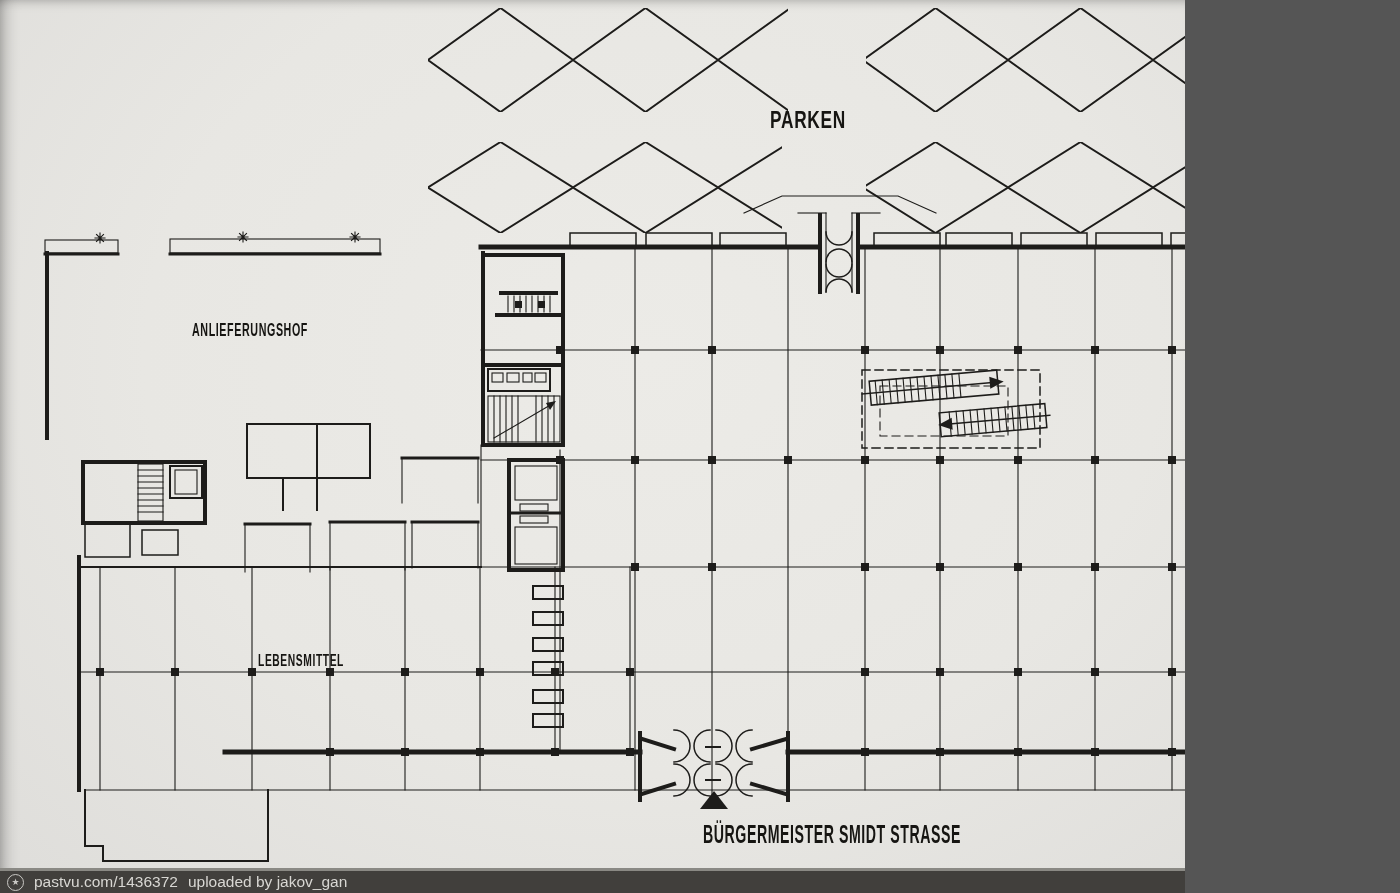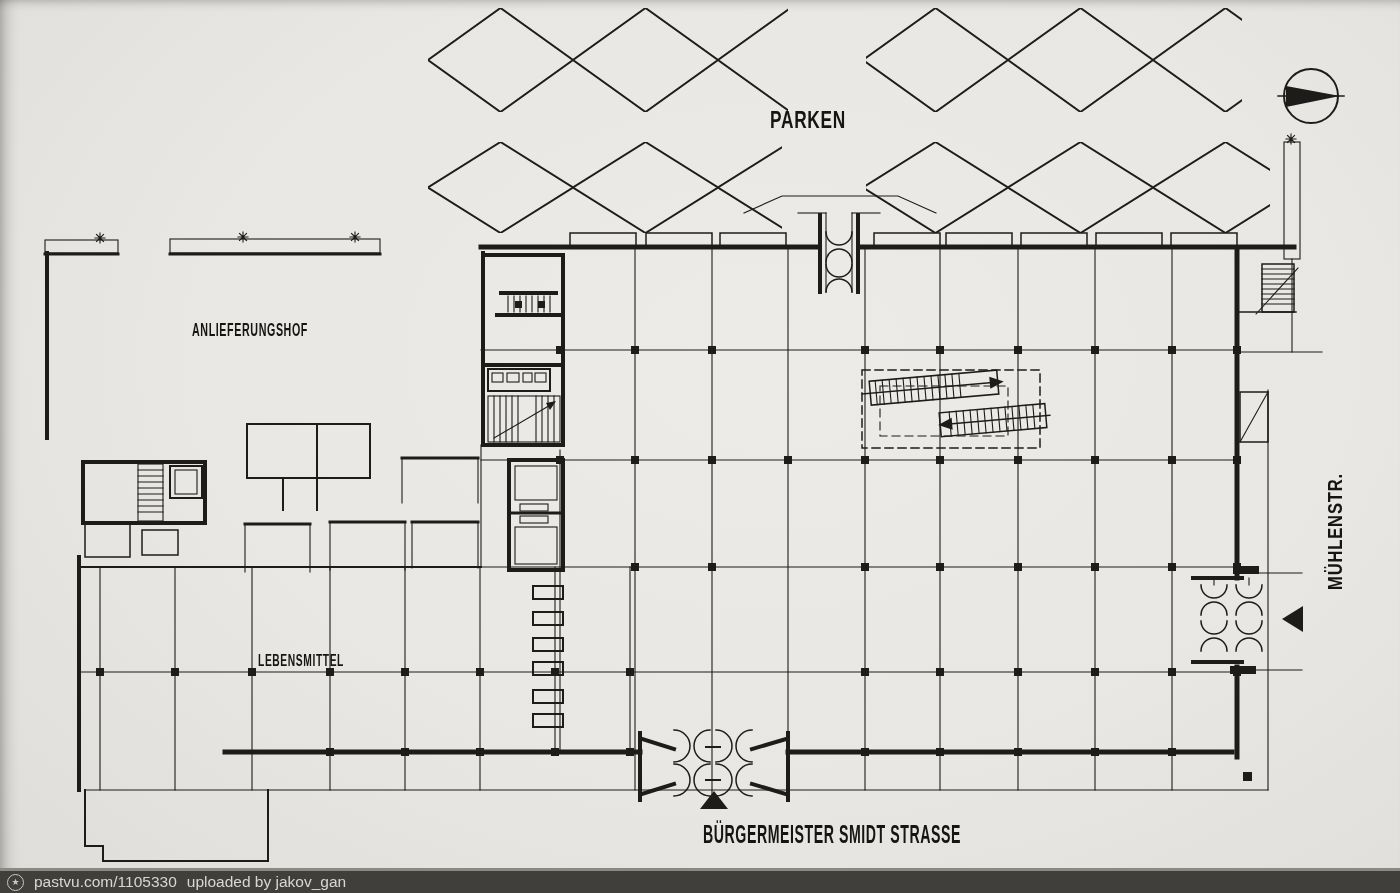--- a/index.html
+++ b/index.html
@@ -1,17 +1,17 @@
 <!DOCTYPE html>
 <html><head>
 <meta charset="utf-8">
 <style>
   html,body{margin:0;padding:0;background:#555;}
   .canvas{
-    position:relative;width:1400px;height:893px;overflow:hidden;
+    position:relative;width:1185px;height:893px;overflow:hidden;
     background:radial-gradient(ellipse at 55% 40%, #ecebe7 0%, #e8e7e3 55%, #deddda 100%);
     box-shadow:inset 12px 0 18px -12px rgba(0,0,0,.45), inset 0 10px 14px -12px rgba(0,0,0,.35);
     font-family:"Liberation Sans", sans-serif;
   }
   svg{position:absolute;top:0;left:0;display:block;}
   .ink{stroke:#1d1c1a;fill:none;stroke-linecap:square;}
   .w5{stroke-width:5;} .w4{stroke-width:4;} .w3{stroke-width:3;}
   .w2{stroke-width:2;} .w15{stroke-width:1.5;} .w1{stroke-width:1.1;}
   .dash{stroke-dasharray:8 5;}
   .fillink{fill:#1d1c1a;stroke:none;}
@@ -343,16 +343,16 @@
     <text x="770" y="128" font-size="24" textLength="76" lengthAdjust="spacingAndGlyphs" class="plantxt">PARKEN</text>
     <text x="192" y="336" font-size="18" textLength="116" lengthAdjust="spacingAndGlyphs" class="plantxt">ANLIEFERUNGSHOF</text>
     <text x="258" y="666" font-size="17" textLength="86" lengthAdjust="spacingAndGlyphs" class="plantxt">LEBENSMITTEL</text>
     <text x="1342" y="590" font-size="20" textLength="117" lengthAdjust="spacingAndGlyphs" class="plantxt" transform="rotate(-90 1342 590)">MÜHLENSTR.</text>
     <text x="703" y="843" font-size="26" textLength="258" lengthAdjust="spacingAndGlyphs" class="plantxt">BÜRGERMEISTER SMIDT STRASSE</text>
   </g>
 </svg>
 
 <div class="watermark-bar">
   <span class="wm-icon">★</span>
-  <span>pastvu.com/1105330</span>
+  <span>pastvu.com/1436372</span>
   <span>uploaded by jakov_gan</span>
 </div>
 </div>
 
 </body></html>

